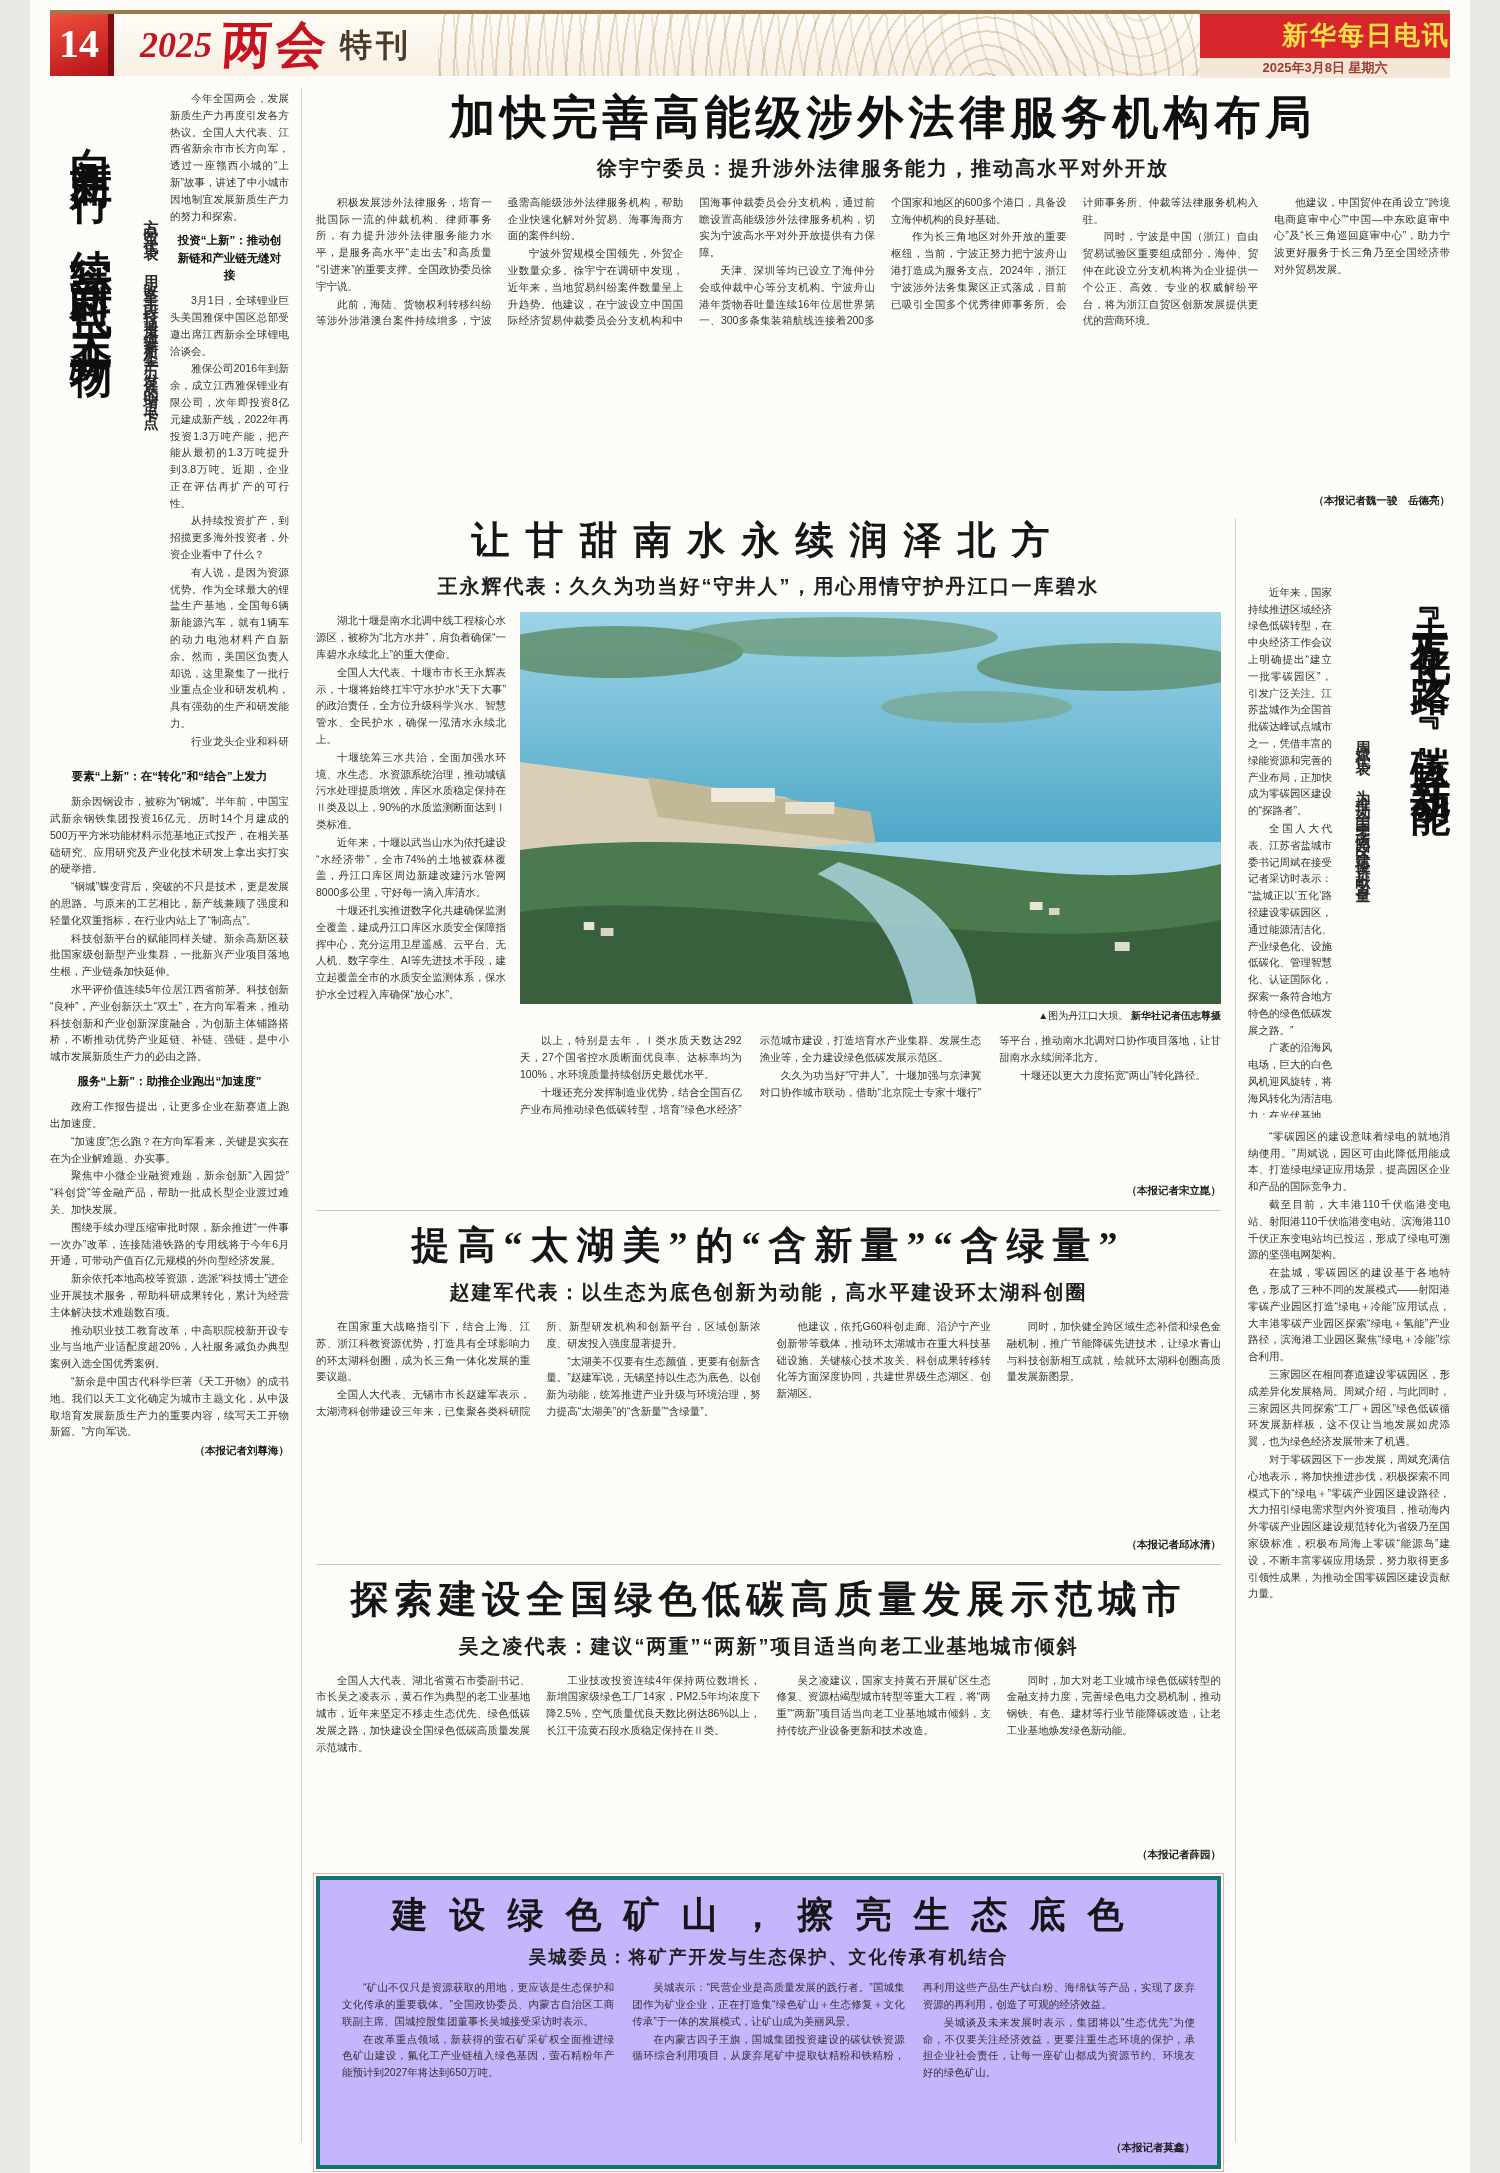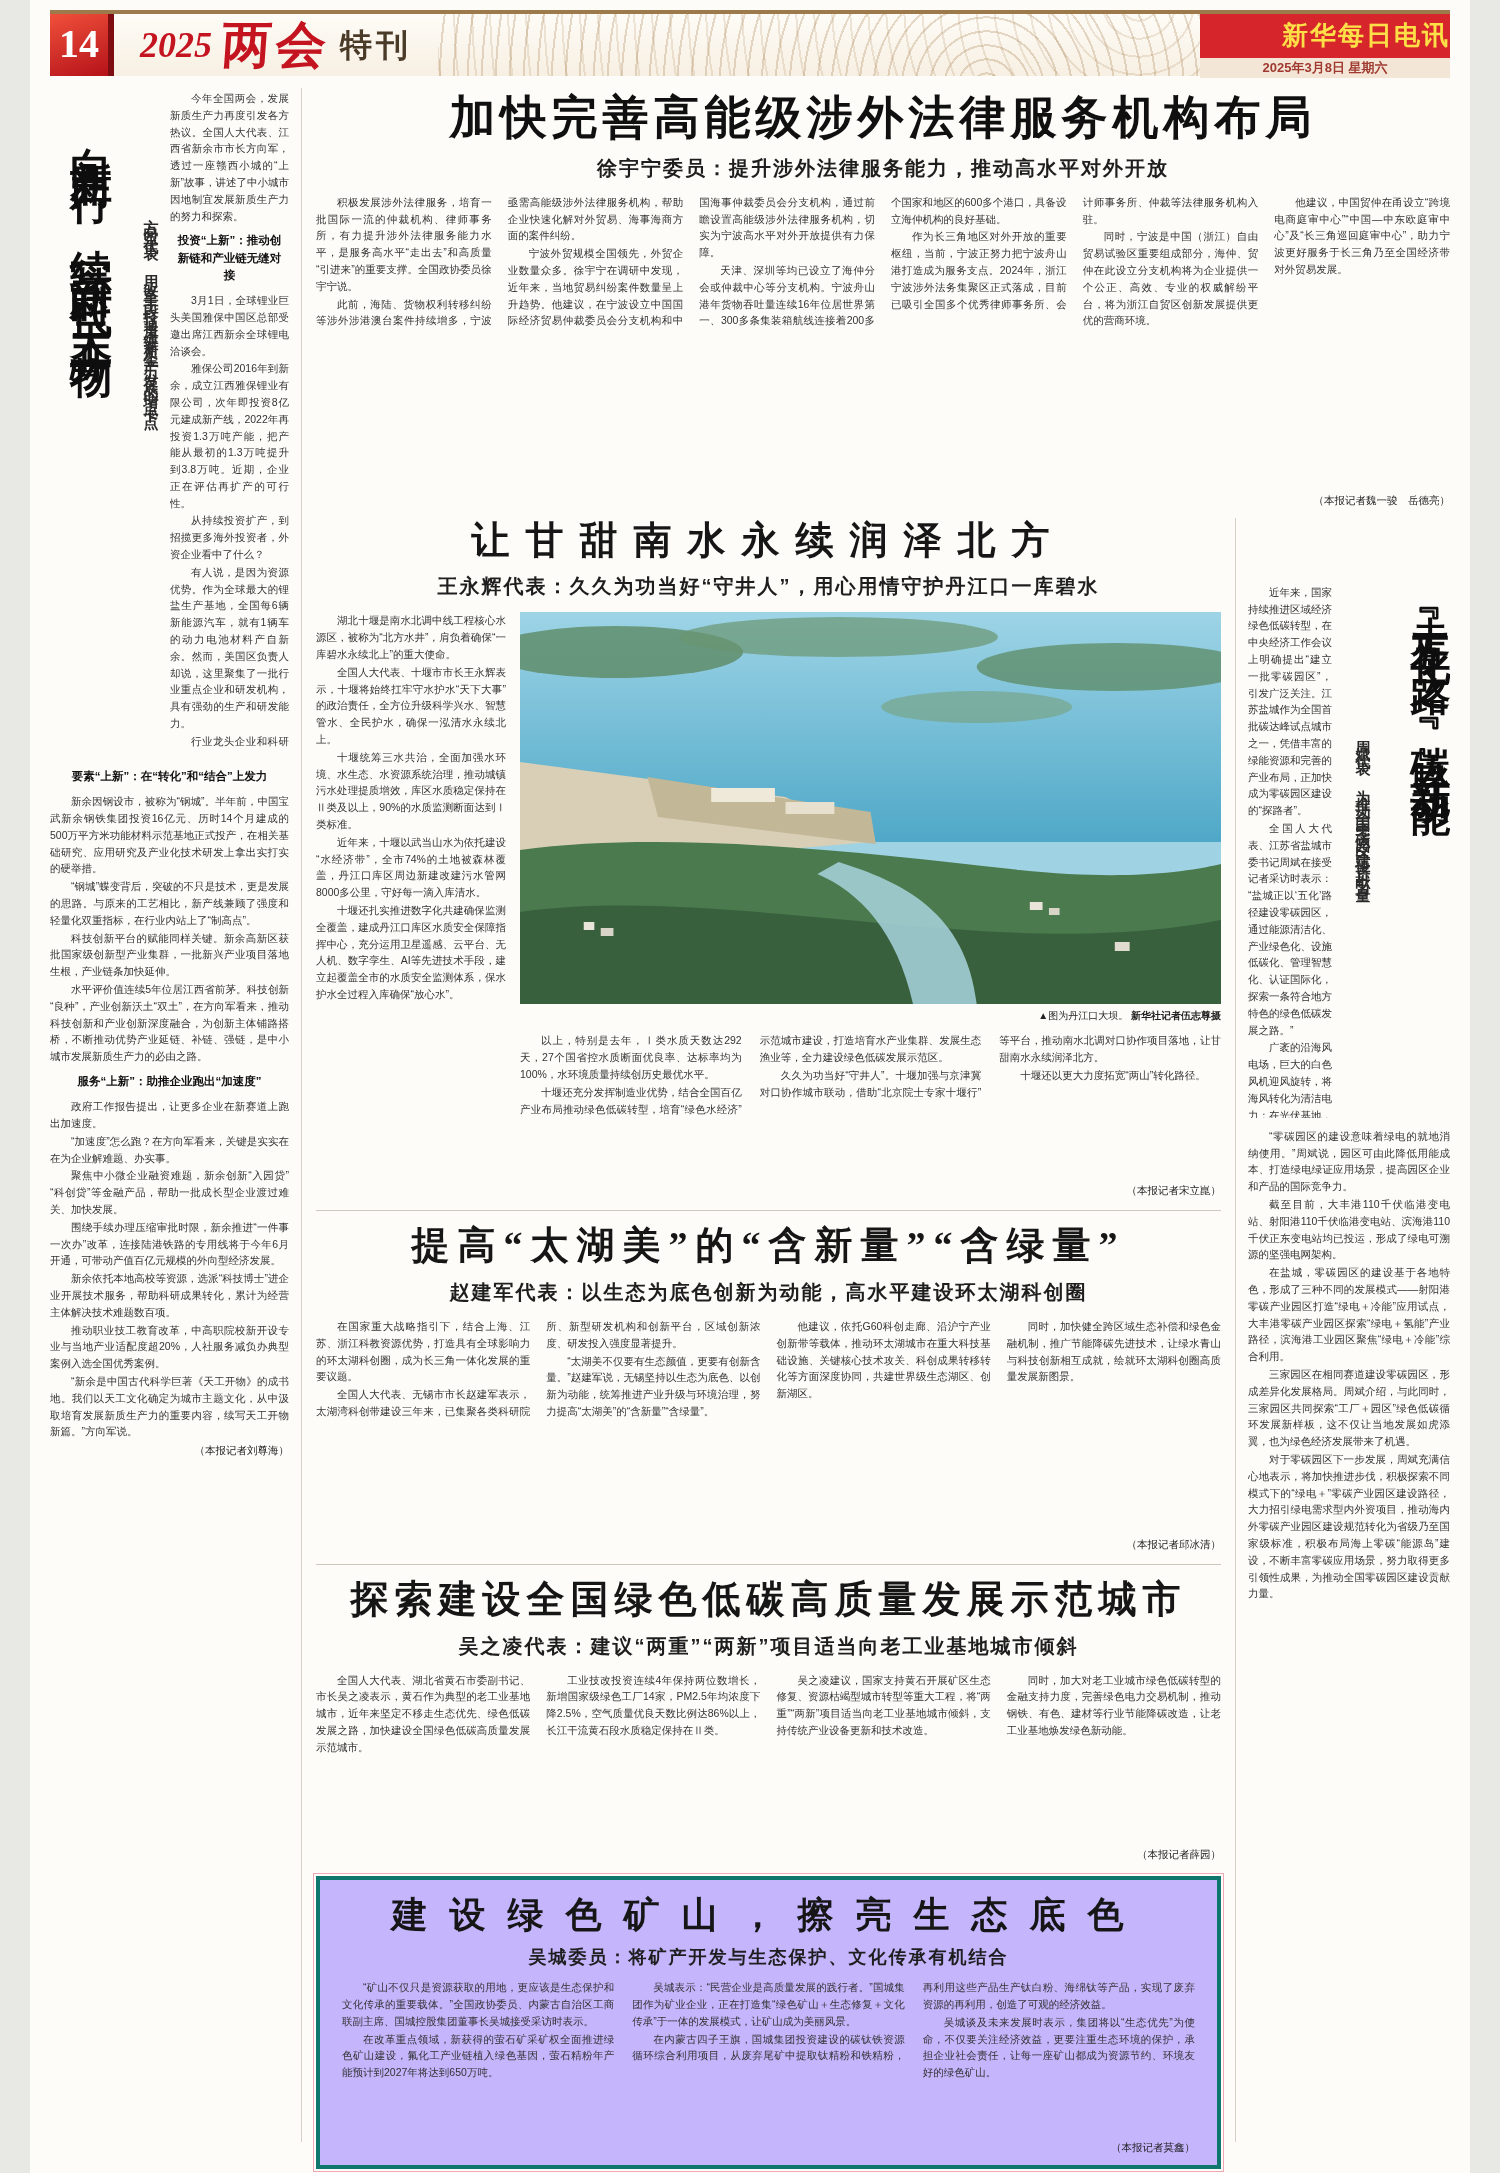--- a/index.html
+++ b/index.html
@@ -25,21 +25,21 @@
   
   .content{display:flex;gap:14px;margin-top:12px;height:2054px}
   .left-strip{width:252px;flex:none;border-right:1px solid #d6d2c8;padding-right:12px}
   .main-area{flex:1;min-width:0;display:flex;flex-direction:column}
   .lower{display:flex;gap:14px;margin-top:10px;flex:1;min-height:0}
   .center-col{width:905px;flex:none}
   .right-col{flex:1;border-left:1px solid #d6d2c8;padding-left:12px;min-width:0}
   .divider{border-top:1px solid #ccc8bd;margin:12px 0}
   
   .para{font-size:10.5px;line-height:1.6;text-align:justify;text-indent:2em;color:#333;margin:0 0 1px}
-  .byline{text-align:right;font-weight:400;font-size:10.5px;color:#1d1d1d;margin-top:4px}
+  .byline{text-align:right;font-weight:700;font-size:10.5px;color:#1d1d1d;margin-top:4px}
   .sec-title{font-weight:800;font-size:11.5px;line-height:1.5;text-align:center;color:#101010;margin:8px 4px}
   .headline-xl{font:900 46px/1.15 "Liberation Serif",serif;color:#101010;text-align:center;letter-spacing:5px;margin-top:4px}
   .headline-lg{font:700 38px/1.2 "Liberation Serif",serif;color:#161616;text-align:center;letter-spacing:16px;white-space:nowrap}
   .subhead{font:700 20px/1.35 "Liberation Sans",sans-serif;color:#1e1e1e;text-align:center;letter-spacing:2px;margin:10px 0 12px}
   .cols-6{column-count:6;column-gap:16px;height:296px;overflow:hidden}
   .cols-4{column-count:4;column-gap:16px;overflow:hidden}
   .cols-3{column-count:3;column-gap:18px;overflow:hidden}
   
   .v-head{writing-mode:vertical-rl;font:900 44px/1 "Liberation Serif",serif;color:#0e0e0e;letter-spacing:12px;
           text-align:start;margin:26px auto 0}

